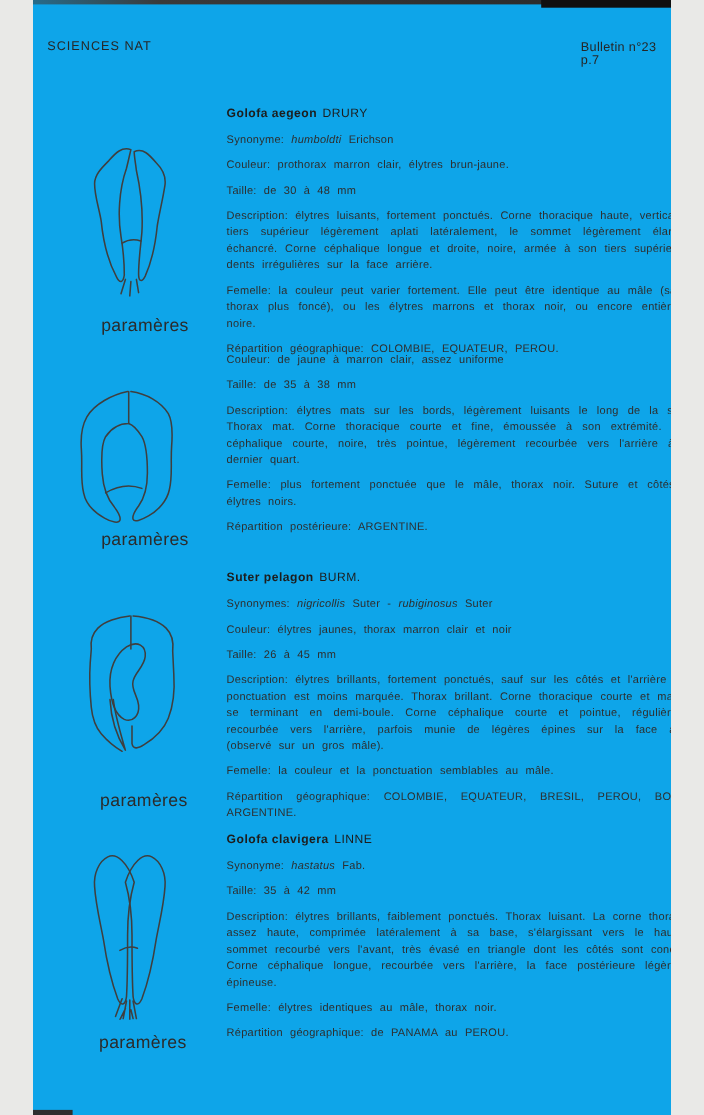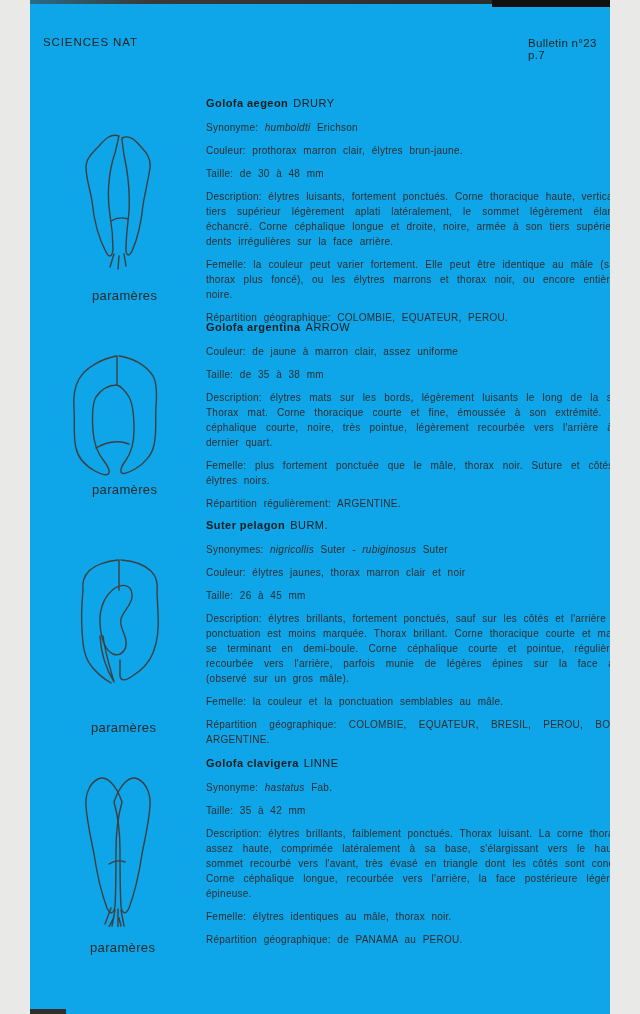--- a/index.html
+++ b/index.html
@@ -26,21 +26,21 @@
   .line, .para {
     font-size:10px; line-height:15px; margin:0 0 8px 0;
     letter-spacing:.25px; word-spacing:3.5px; color:#2e2e2e;
   }
   .para { text-align:justify; }
   .line i, .para i { font-style:italic; }
 
   
   .fig { position:absolute; }
   .fig svg { display:block; }
-  .figcap { position:absolute; font-size:13px; letter-spacing:.35px; color:#2b2b2b; }
+  .figcap { position:absolute; font-size:16px; letter-spacing:.35px; color:#2b2b2b; }
 </style>
 </head>
 <body>
 
 <div class="page">
 
   <div class="scan-top"></div>
   <div class="scan-top-right"></div>
   <div class="scan-bottom-left"></div>
 
@@ -51,26 +51,25 @@
     <h3 class="title"><span class="sp">Golofa aegeon</span><span class="au">DRURY</span></h3>
     <p class="line"><span>Synonyme: </span><i>humboldti</i><span> Erichson</span></p>
     <p class="line">Couleur: prothorax marron clair, élytres brun-jaune.</p>
     <p class="line">Taille: de 30 à 48 mm</p>
     <p class="para">Description: élytres luisants, fortement ponctués. Corne thoracique haute, verticale, le tiers supérieur légèrement aplati latéralement, le sommet légèrement élargi et échancré. Corne céphalique longue et droite, noire, armée à son tiers supérieur de dents irrégulières sur la face arrière.</p>
     <p class="para">Femelle: la couleur peut varier fortement. Elle peut être identique au mâle (sauf le thorax plus foncé), ou les élytres marrons et thorax noir, ou encore entièrement noire.</p>
     <p class="para">Répartition géographique: COLOMBIE, EQUATEUR, PEROU.</p>
   </section>
 
   <section class="entry" style="top:320px;">
-    <h3 class="title"><span class="sp">Golofa argentina</span><span class="au">ARROW</span></h3>
     <p class="line">Couleur: de jaune à marron clair, assez uniforme</p>
     <p class="line">Taille: de 35 à 38 mm</p>
     <p class="para">Description: élytres mats sur les bords, légèrement luisants le long de la suture. Thorax mat. Corne thoracique courte et fine, émoussée à son extrémité. Corne céphalique courte, noire, très pointue, légèrement recourbée vers l'arrière à son dernier quart.</p>
     <p class="para">Femelle: plus fortement ponctuée que le mâle, thorax noir. Suture et côtés des élytres noirs.</p>
-    <p class="para">Répartition régulièrement: ARGENTINE.</p>
+    <p class="para">Répartition postérieure: ARGENTINE.</p>
   </section>
 
   <section class="entry" style="top:518px;">
     <h3 class="title"><span class="sp">Suter pelagon</span><span class="au">BURM.</span></h3>
     <p class="line"><span>Synonymes: </span><i>nigricollis</i><span> Suter - </span><i>rubiginosus</i><span> Suter</span></p>
     <p class="line">Couleur: élytres jaunes, thorax marron clair et noir</p>
     <p class="line">Taille: 26 à 45 mm</p>
     <p class="para">Description: élytres brillants, fortement ponctués, sauf sur les côtés et l'arrière où la ponctuation est moins marquée. Thorax brillant. Corne thoracique courte et massive, se terminant en demi-boule. Corne céphalique courte et pointue, régulièrement recourbée vers l'arrière, parfois munie de légères épines sur la face arrière (observé sur un gros mâle).</p>
     <p class="para">Femelle: la couleur et la ponctuation semblables au mâle.</p>
     <p class="para">Répartition géographique: COLOMBIE, EQUATEUR, BRESIL, PEROU, BOLIVIE, ARGENTINE.</p>

